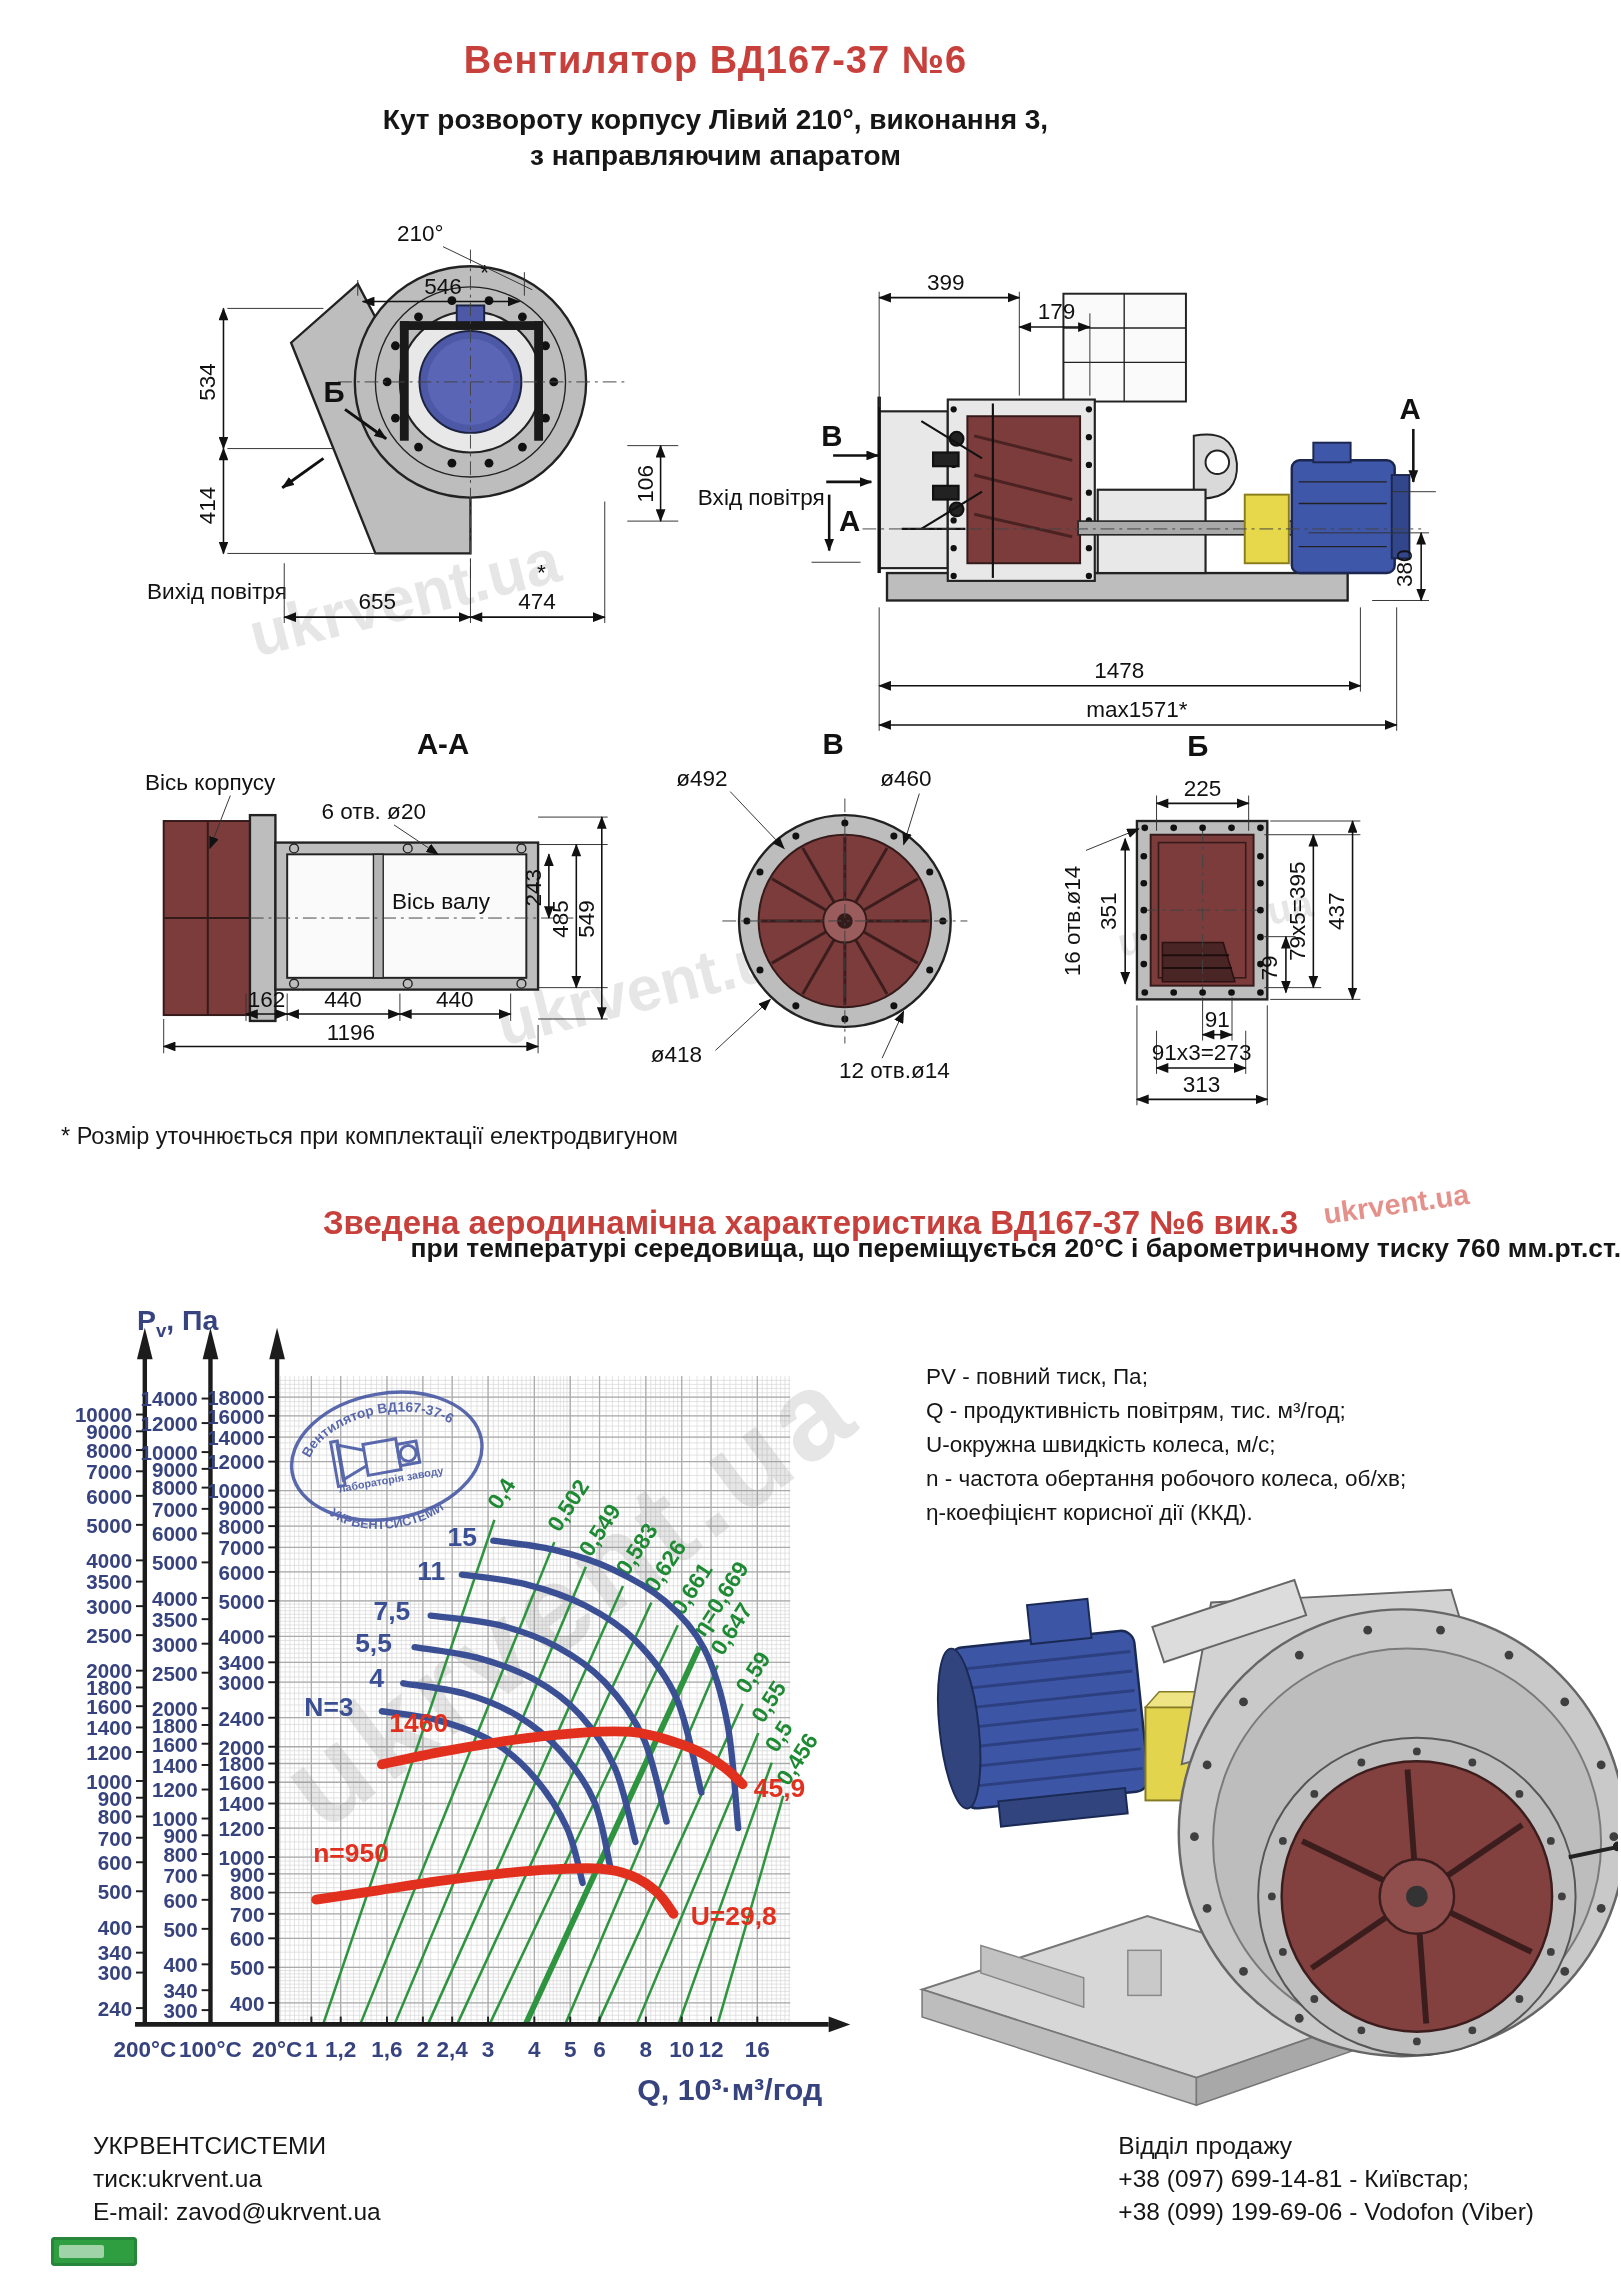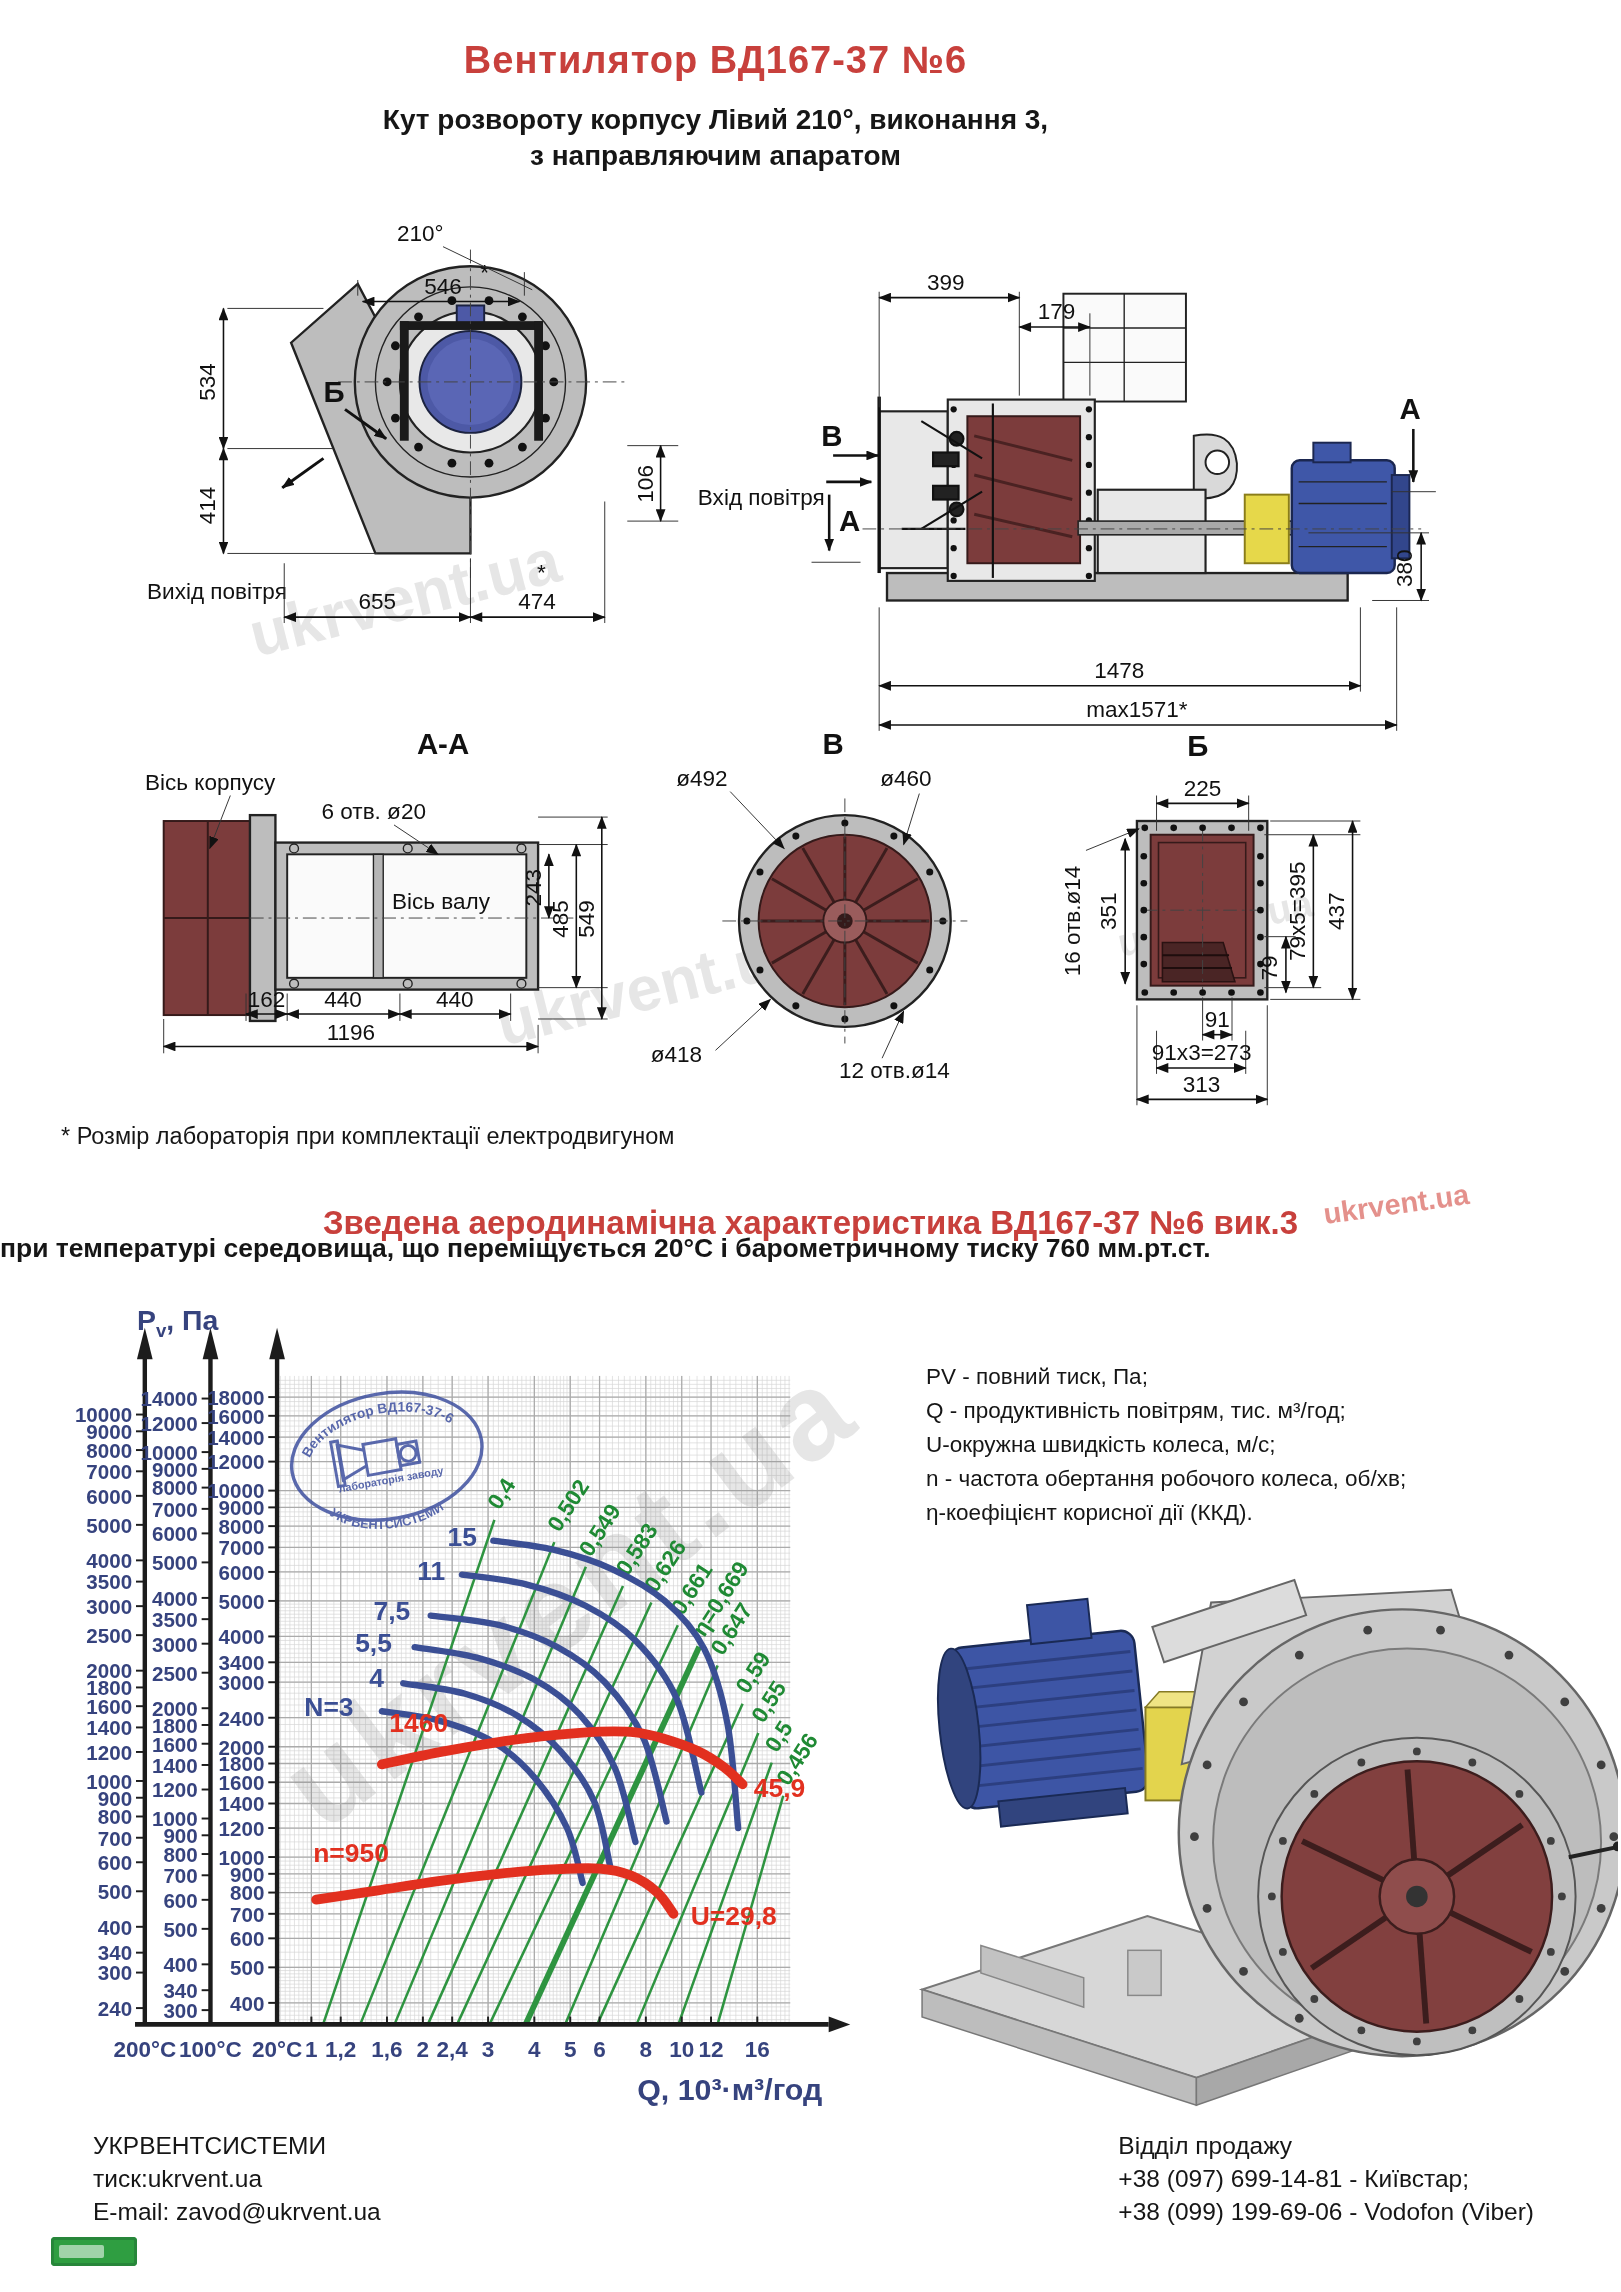--- a/index.html
+++ b/index.html
@@ -2,21 +2,21 @@
 <html><head>
 <meta charset="utf-8">
 <style>
   html,body{margin:0;padding:0;background:#ffffff;}
   body{width:1621px;height:2293px;position:relative;font-family:"Liberation Sans",sans-serif;color:#111;overflow:hidden;}
   .abs{position:absolute;}
   .page-title{left:0;top:39px;width:1431px;text-align:center;font-size:38px;font-weight:bold;color:#c8403c;letter-spacing:1px;}
   .page-sub{left:0;top:102px;width:1431px;text-align:center;font-size:28px;font-weight:bold;color:#161616;line-height:36px;}
   .footnote{left:61px;top:1123px;font-size:23.5px;color:#161616;}
   .sec2-title{left:0;top:1188px;width:1621px;text-align:center;font-size:33px;font-weight:bold;color:#c8403c;margin-top:16px;}
-  .sec2-sub{left:0;top:1233px;width:1621px;text-align:left;font-size:26.5px;font-weight:bold;color:#161616;}
+  .sec2-sub{left:0;top:1233px;width:1621px;text-align:right;font-size:26.5px;font-weight:bold;color:#161616;}
   .legend{left:926px;top:1360px;width:676px;font-size:22.5px;color:#161616;line-height:34px;}
   .footer-left{left:93px;top:2129px;font-size:24.5px;color:#161616;line-height:33px;}
   .footer-right{right:87px;top:2129px;font-size:24.5px;color:#161616;line-height:33px;text-align:left;}
   .wm-red{left:1323px;top:1188px;font-size:29px;font-weight:bold;color:rgba(205,55,45,.55);transform:rotate(-8deg);}
   .corner-stamp{left:51px;top:2237px;width:86px;height:29px;background:#2f9e41;border-radius:3.9px;box-shadow:inset 0 0 0 2.9px #27863a;}
   .corner-stamp i{position:absolute;left:7.8px;top:7.8px;width:45px;height:13.7px;background:rgba(255,255,255,.55);border-radius:2px;}
   svg{display:block;}
   svg text{font-family:"Liberation Sans",sans-serif;}
   .dt{font-size:23px;fill:#111;}
   .dtb{font-size:30px;font-weight:bold;fill:#111;}
@@ -370,21 +370,21 @@
       <line class="ext" x1="1271" y1="1052" x2="1271" y2="1096"></line>
     <line class="dim" x1="1180" y1="1090" x2="1271" y2="1090" marker-start="url(#as)" marker-end="url(#ae)"></line>
     <text class="dt mid" x="1226" y="1082">91х3=273</text>
     <line class="ext" x1="1160" y1="1026" x2="1160" y2="1128"></line>
       <line class="ext" x1="1293" y1="1026" x2="1293" y2="1128"></line>
     <line class="dim" x1="1160" y1="1122" x2="1293" y2="1122" marker-start="url(#as)" marker-end="url(#ae)"></line>
     <text class="dt mid" x="1226" y="1114">313</text>
   </g>
 </svg>
 
-<div class="abs footnote">* Розмір лабораторія при комплектації електродвигуном</div>
+<div class="abs footnote">* Розмір уточнюється при комплектації електродвигуном</div>
 <div class="abs sec2-title">Зведена аеродинамічна характеристика ВД167-37 №6 вик.3</div>
 <div class="abs sec2-sub">при температурі середовища, що переміщується 20°С і барометричному тиску 760 мм.рт.ст.</div>
 
 <svg id="chart-svg" class="abs" style="left:39px;top:1299px" width="823" height="814" viewBox="40 1325 840 830">
   <defs>
     <clipPath id="plotclip">
         <rect x="285" y="1403" width="522" height="662"></rect>
       </clipPath>
   </defs>
   <g clip-path="url(#plotclip)">

